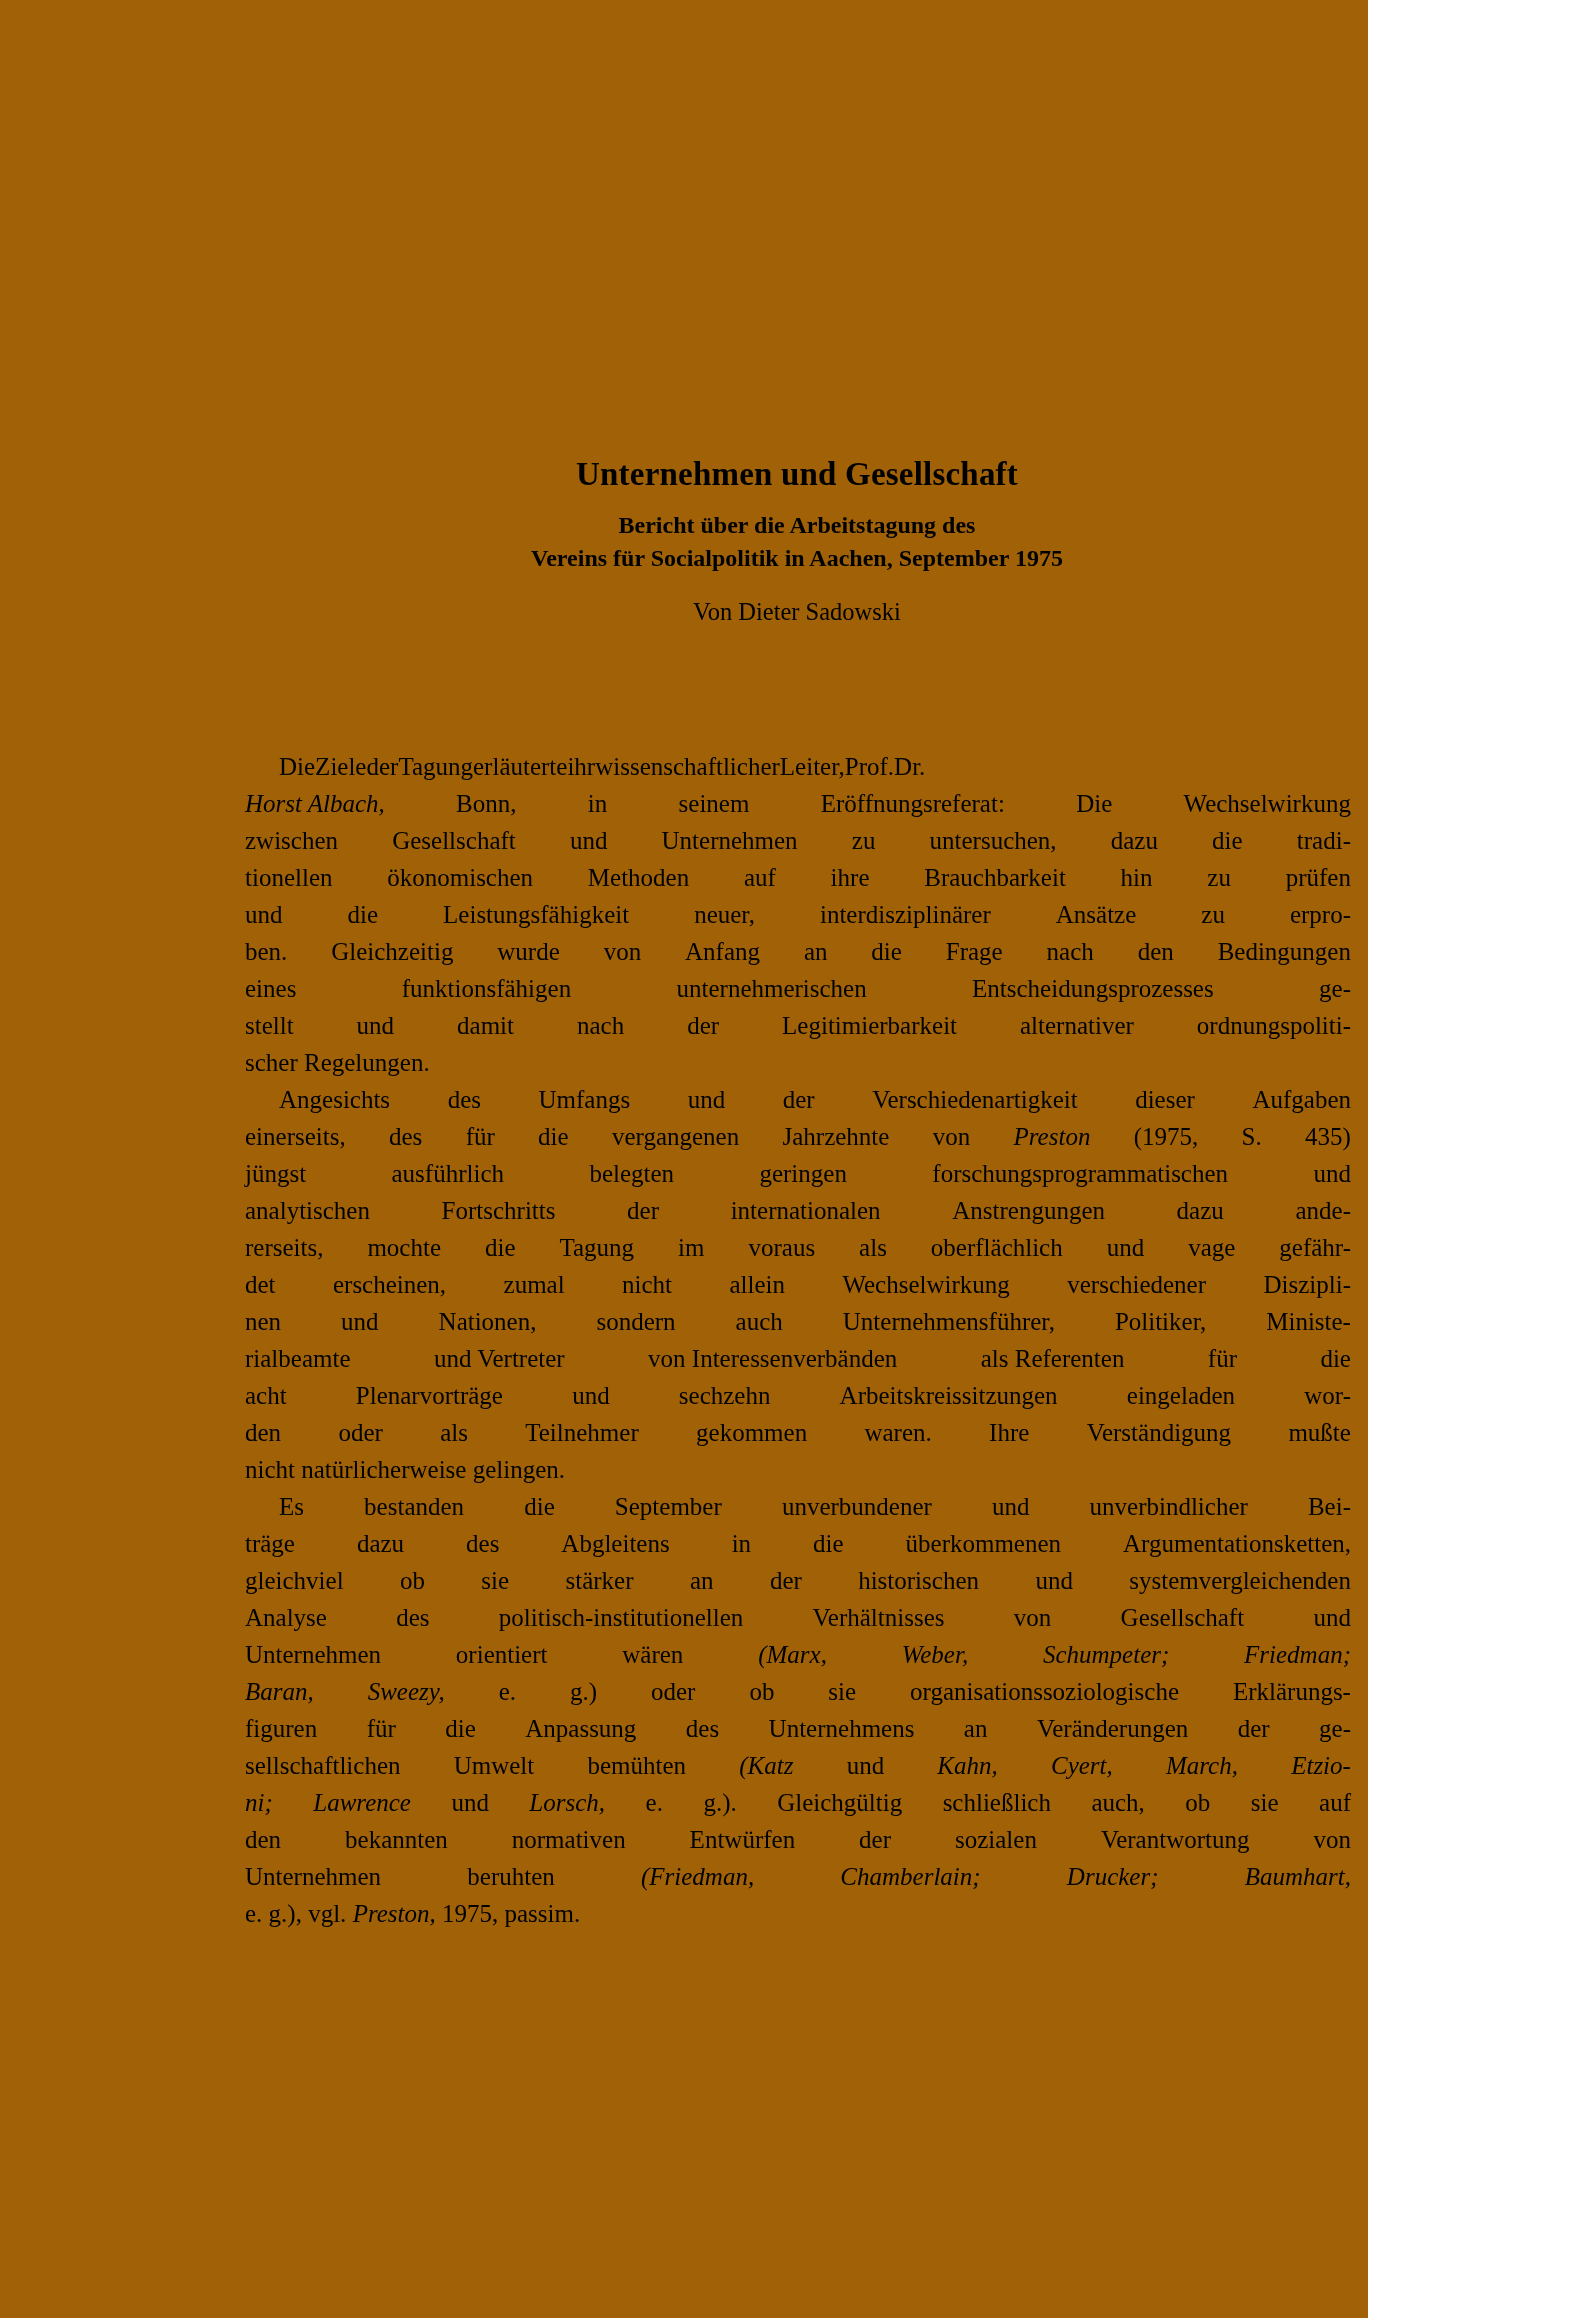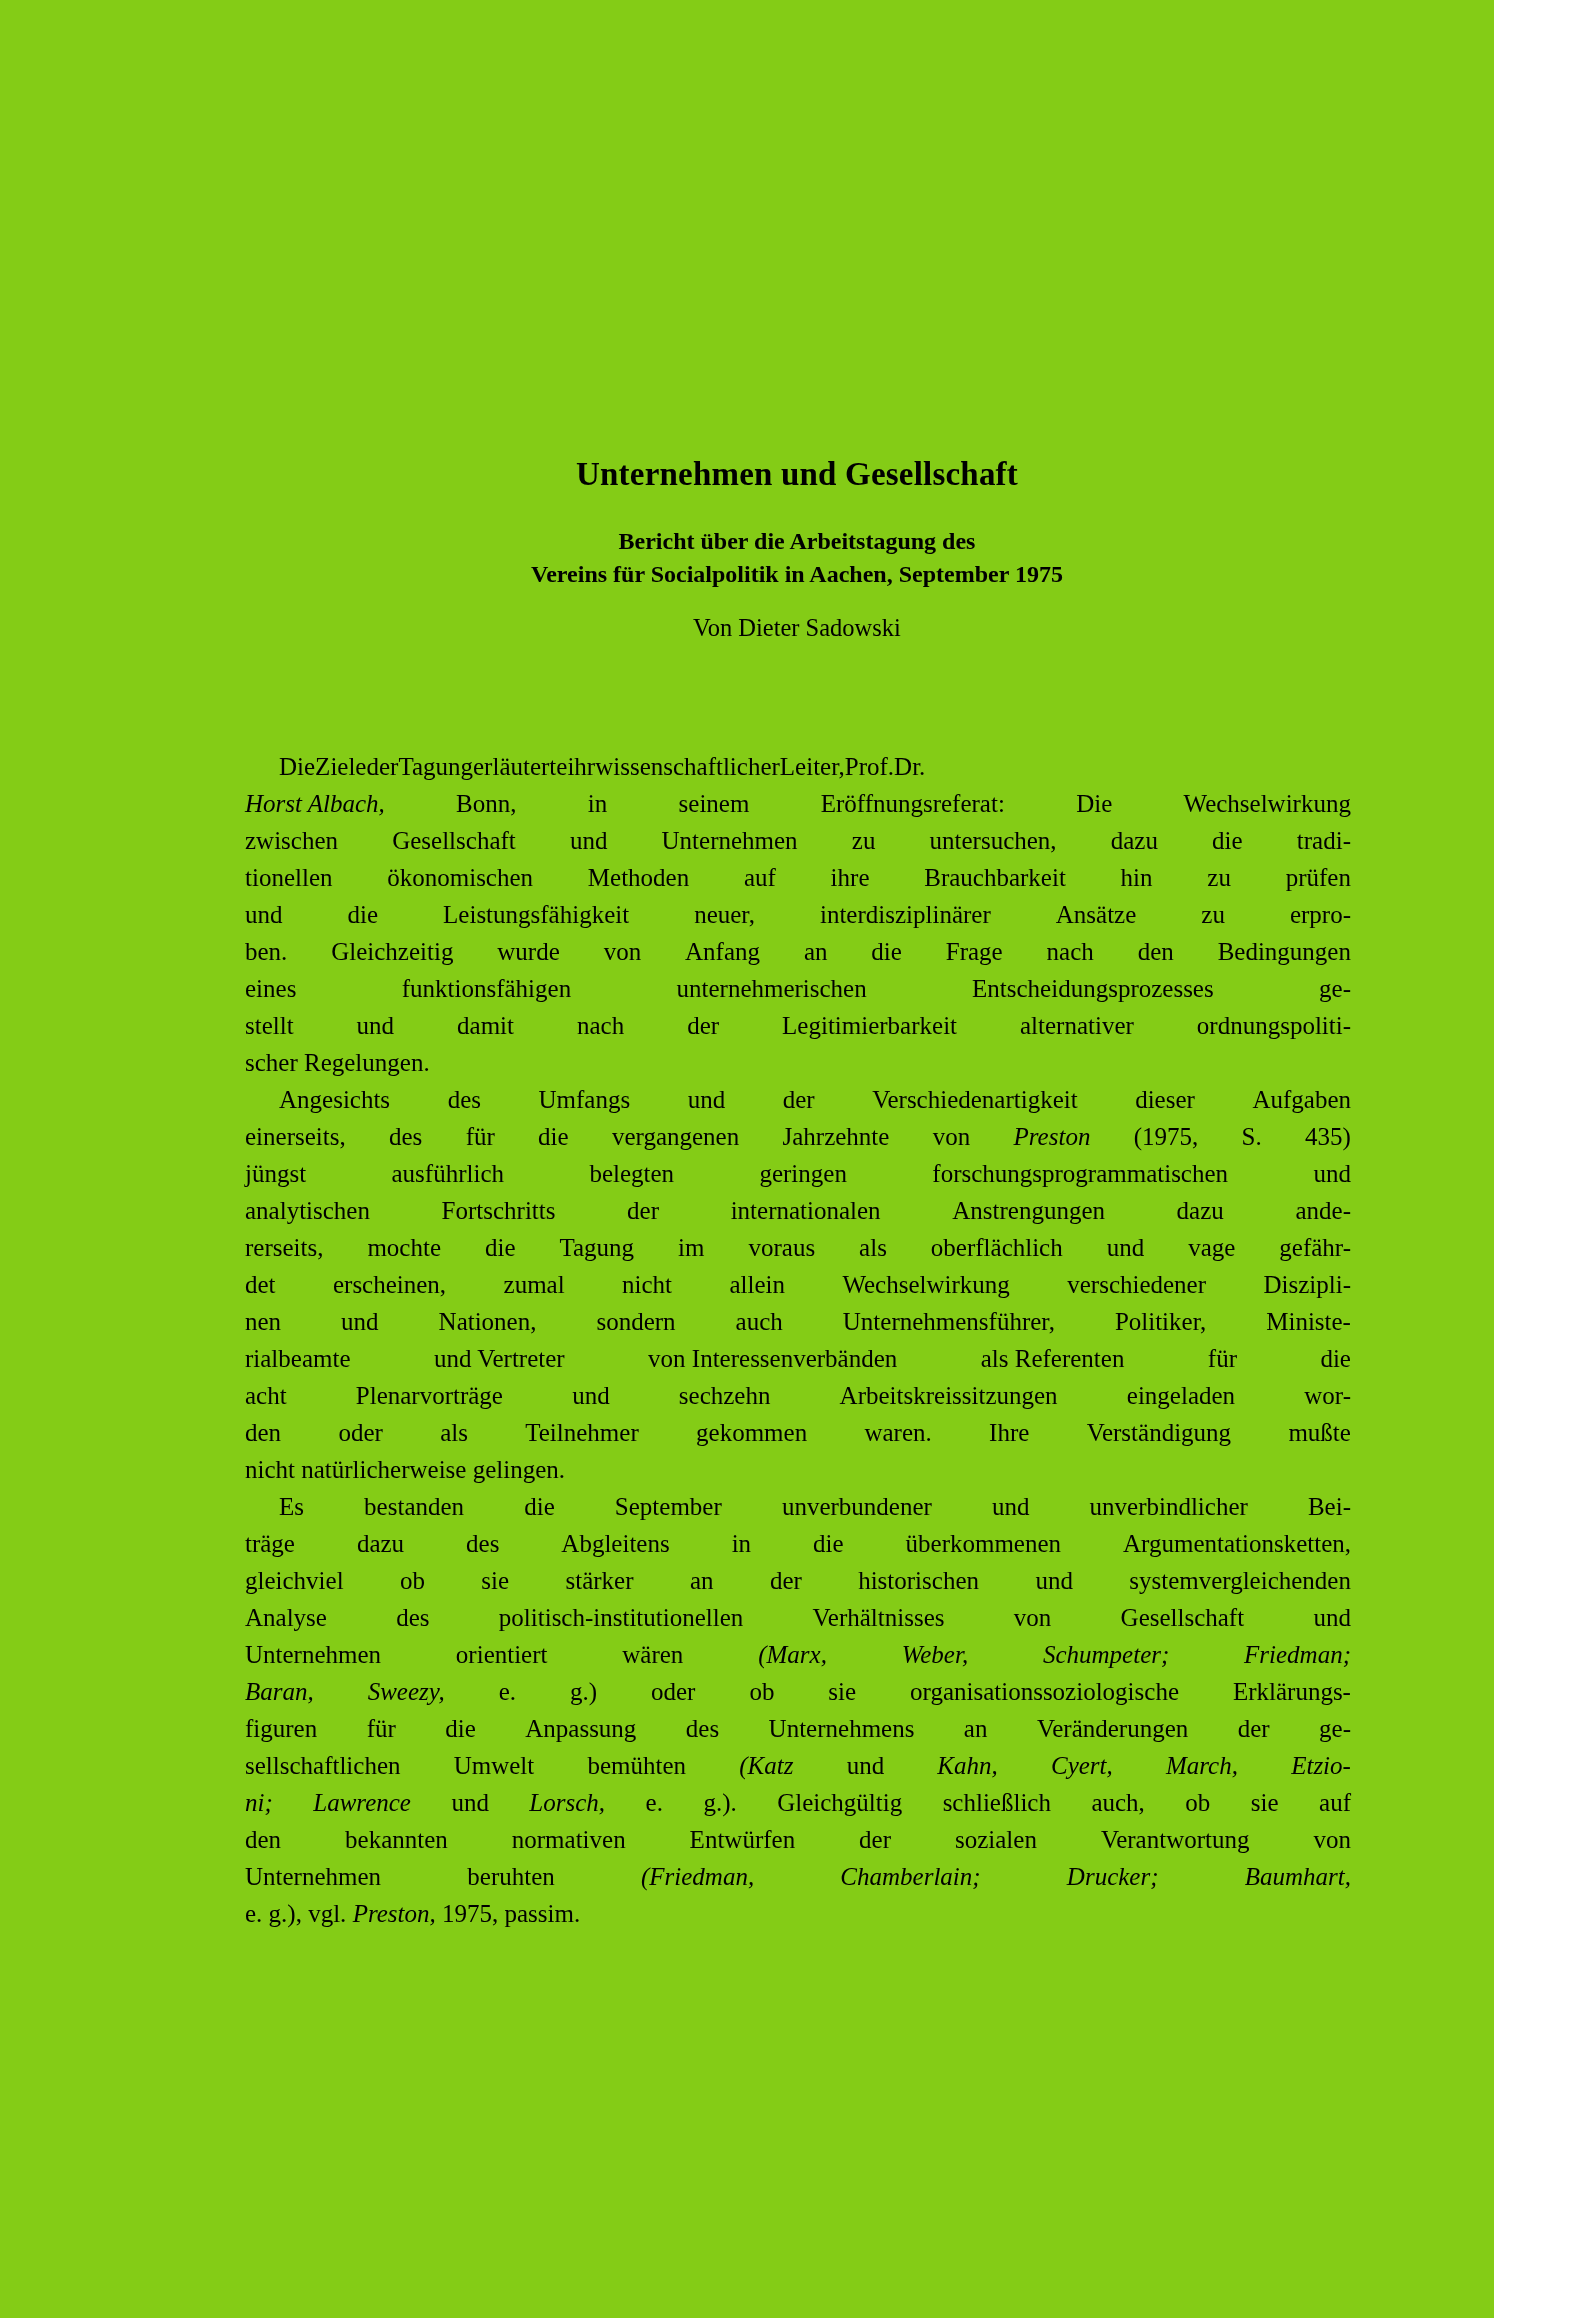--- a/index.html
+++ b/index.html
@@ -3,23 +3,23 @@
 <meta charset="utf-8">
 <style>
   html, body {
     margin: 0;
     padding: 0;
     background: #ffffff;
   }
 
   .page {
     position: relative;
-    width: 1494px;
+    width: 1368px;
     height: 2319px;
-    background: #84cc16;
+    background: #a16207;
     overflow: hidden;
     font-family: "Liberation Serif", "DejaVu Serif", serif;
     color: #000000;
     -webkit-font-smoothing: antialiased;
   }
 
   
   .header {
     position: absolute;
     left: 245px;
@@ -30,21 +30,21 @@
 
   .doc-title {
     font-size: 33px;
     font-weight: 600;
     letter-spacing: 0.2px;
     line-height: 1.2;
     margin: 0;
   }
 
   .subtitle {
-    margin-top: 30px;
+    margin-top: 14px;
     font-size: 24px;
     font-weight: bold;
     line-height: 1.38;
   }
 
   .subtitle .sub-line {
     display: block;
     white-space: nowrap;
   }
 

